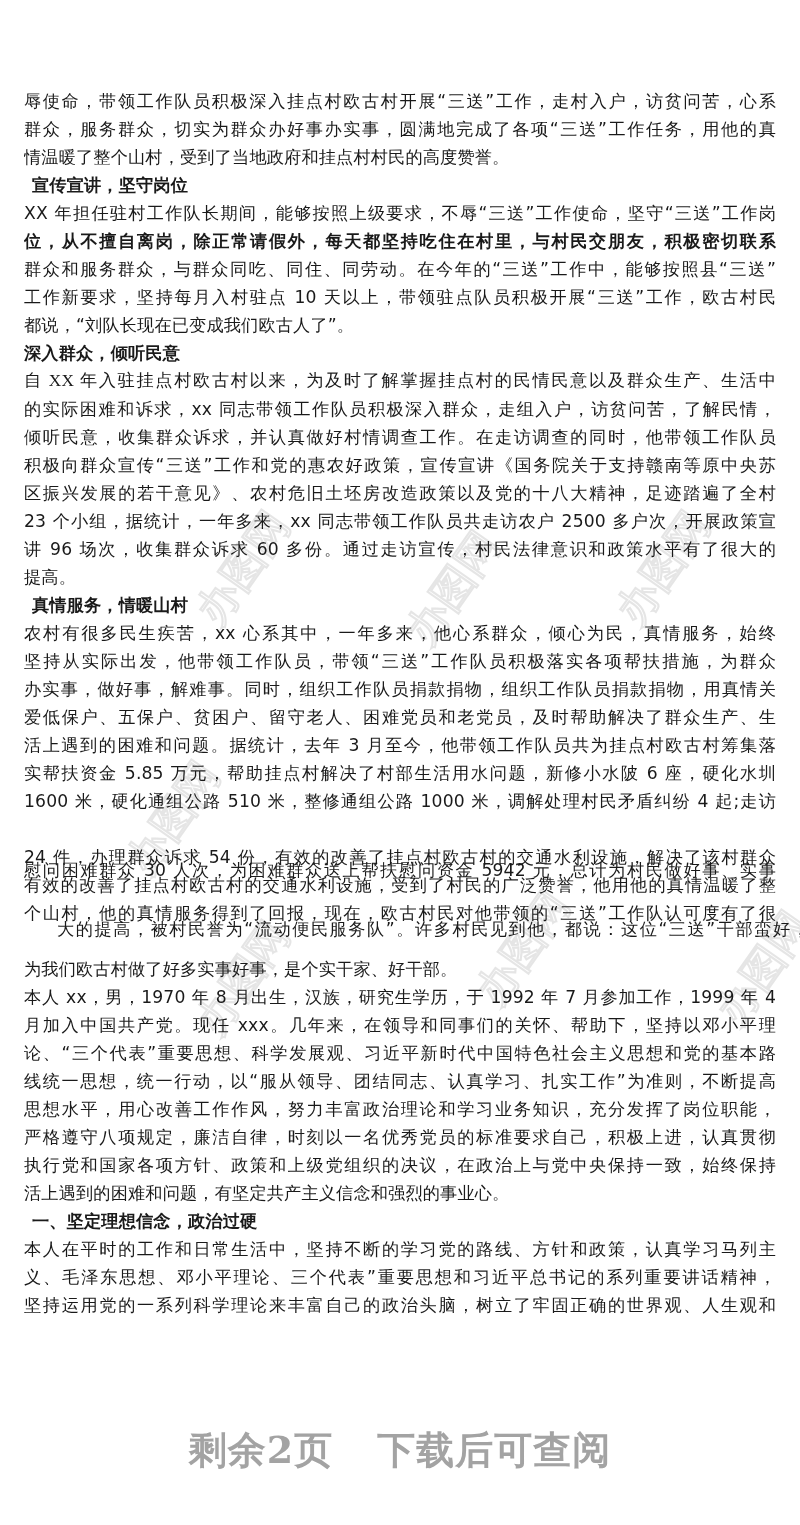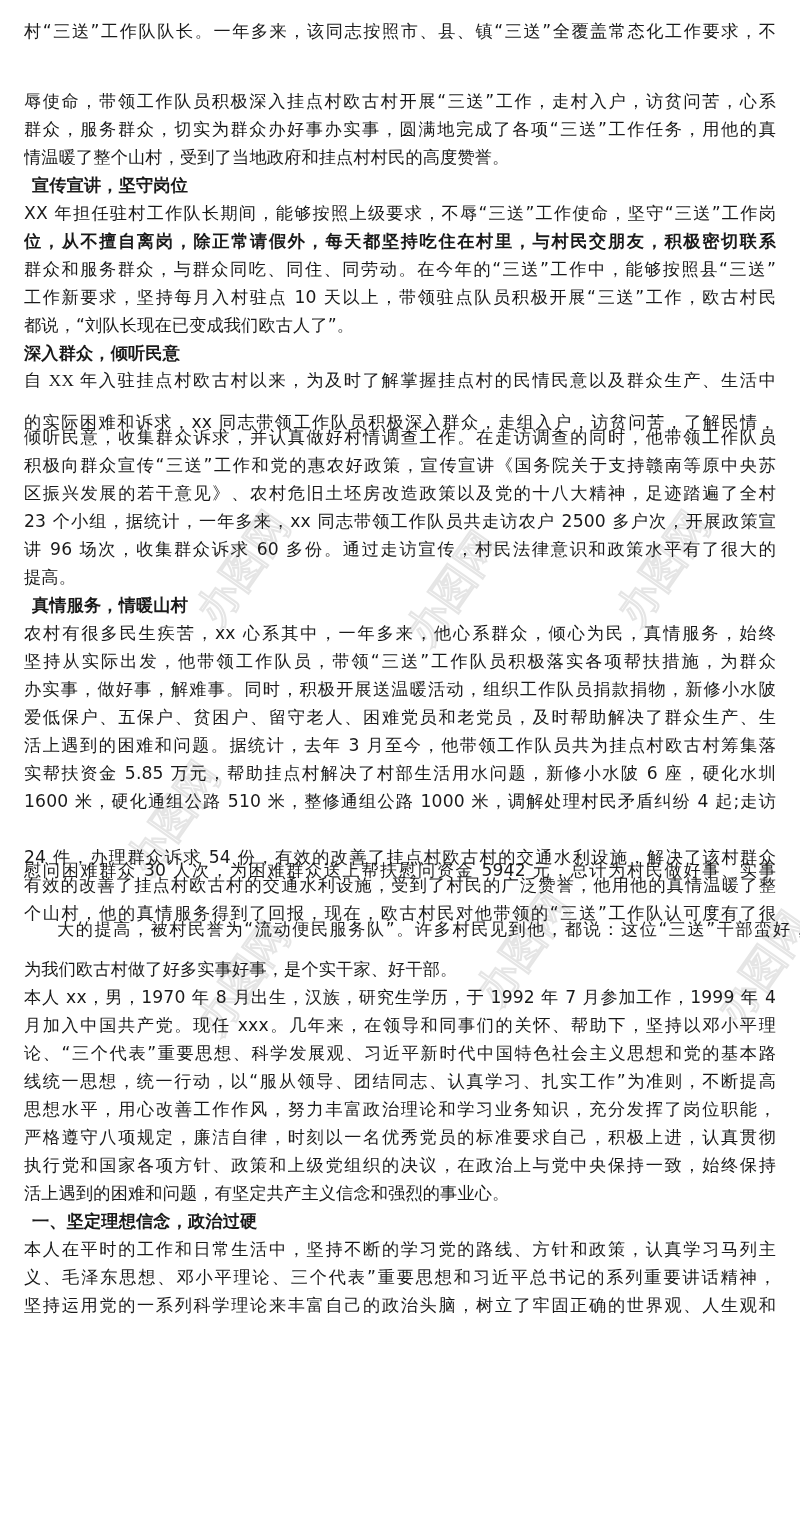--- a/index.html
+++ b/index.html
@@ -82,45 +82,44 @@
 
   <div class="watermark" style="left:180px; top:540px;">办图网</div>
   <div class="watermark" style="left:390px; top:560px;">办图网</div>
   <div class="watermark" style="left:600px; top:540px;">办图网</div>
   <div class="watermark" style="left:110px; top:790px;">办图网</div>
   <div class="watermark" style="left:180px; top:950px;">办图网</div>
   <div class="watermark" style="left:460px; top:920px;">办图网</div>
   <div class="watermark" style="left:700px; top:940px;">办图网</div>
 
   <div class="line" style="top:-14px; color:#222;">&nbsp;</div>
-  <div class="line" style="top:17px;">村“三送”工作队队长。一年多来，该同志按照市、县、镇“三送”全覆盖常态化工作要求，不</div>
 
   <div id="lines">
       <div class="line" style="top: 87px;">辱使命，带领工作队员积极深入挂点村欧古村开展“三送”工作，走村入户，访贫问苦，心系</div>
       <div class="line" style="top: 115px;">群众，服务群众，切实为群众办好事办实事，圆满地完成了各项“三送”工作任务，用他的真</div>
       <div class="line last" style="top: 143px;">情温暖了整个山村，受到了当地政府和挂点村村民的高度赞誉。</div>
       <div class="line heading indent" style="top: 171px;">宣传宣讲，坚守岗位</div>
       <div class="line" style="top: 199px;">XX 年担任驻村工作队长期间，能够按照上级要求，不辱“三送”工作使命，坚守“三送”工作岗</div>
       <div class="line" style="top: 227px; font-weight: bold;">位，从不擅自离岗，除正常请假外，每天都坚持吃住在村里，与村民交朋友，积极密切联系</div>
       <div class="line" style="top: 255px;">群众和服务群众，与群众同吃、同住、同劳动。在今年的“三送”工作中，能够按照县“三送”</div>
       <div class="line" style="top: 283px;">工作新要求，坚持每月入村驻点 10 天以上，带领驻点队员积极开展“三送”工作，欧古村民</div>
       <div class="line last" style="top: 311px;">都说，“刘队长现在已变成我们欧古人了”。</div>
       <div class="line heading" style="top: 339px;">深入群众，倾听民意</div>
       <div class="line" style="top: 367px; font-family: Liberation Serif, serif;">自 XX 年入驻挂点村欧古村以来，为及时了解掌握挂点村的民情民意以及群众生产、生活中</div>
-      <div class="line" style="top: 395px; margin-top: 13px;">的实际困难和诉求，xx 同志带领工作队员积极深入群众，走组入户，访贫问苦，了解民情，</div>
+      <div class="line" style="top: 395px;">的实际困难和诉求，xx 同志带领工作队员积极深入群众，走组入户，访贫问苦，了解民情，</div>
       <div class="line" style="top: 423px;">倾听民意，收集群众诉求，并认真做好村情调查工作。在走访调查的同时，他带领工作队员</div>
       <div class="line" style="top: 451px;">积极向群众宣传“三送”工作和党的惠农好政策，宣传宣讲《国务院关于支持赣南等原中央苏</div>
       <div class="line" style="top: 479px;">区振兴发展的若干意见》、农村危旧土坯房改造政策以及党的十八大精神，足迹踏遍了全村</div>
       <div class="line" style="top: 507px;">23 个小组，据统计，一年多来，xx 同志带领工作队员共走访农户 2500 多户次，开展政策宣</div>
       <div class="line" style="top: 535px;">讲 96 场次，收集群众诉求 60 多份。通过走访宣传，村民法律意识和政策水平有了很大的</div>
       <div class="line last" style="top: 563px;">提高。</div>
       <div class="line heading indent" style="top: 591px;">真情服务，情暖山村</div>
       <div class="line" style="top: 619px;">农村有很多民生疾苦，xx 心系其中，一年多来，他心系群众，倾心为民，真情服务，始终</div>
       <div class="line" style="top: 647px;">坚持从实际出发，他带领工作队员，带领“三送”工作队员积极落实各项帮扶措施，为群众</div>
-      <div class="line" style="top: 675px;">办实事，做好事，解难事。同时，积极开展送温暖活动，组织工作队员捐款捐物，新修小水陂</div>
+      <div class="line" style="top: 675px;">办实事，做好事，解难事。同时，组织工作队员捐款捐物，组织工作队员捐款捐物，用真情关</div>
       <div class="line" style="top: 703px;">爱低保户、五保户、贫困户、留守老人、困难党员和老党员，及时帮助解决了群众生产、生</div>
       <div class="line" style="top: 731px;">活上遇到的困难和问题。据统计，去年 3 月至今，他带领工作队员共为挂点村欧古村筹集落</div>
       <div class="line" style="top: 759px;">实帮扶资金 5.85 万元，帮助挂点村解决了村部生活用水问题，新修小水陂 6 座，硬化水圳</div>
       <div class="line" style="top: 787px;">1600 米，硬化通组公路 510 米，整修通组公路 1000 米，调解处理村民矛盾纠纷 4 起;走访</div>
       <div class="line" style="top: 856px;">慰问困难群众 30 人次，为困难群众送上帮扶慰问资金 5942 元，总计为村民做好事、实事</div>
       <div class="line" style="top: 843px;">24 件，办理群众诉求 54 份，有效的改善了挂点村欧古村的交通水利设施，解决了该村群众</div>
       <div class="line" style="top: 871px;">有效的改善了挂点村欧古村的交通水利设施，受到了村民的广泛赞誉，他用他的真情温暖了整</div>
       <div class="line" style="top: 899px;">个山村，他的真情服务得到了回报，现在，欧古村民对他带领的“三送”工作队认可度有了很</div>
       <div class="line" style="top: 915px; margin-left: 33px;">大的提高，被村民誉为“流动便民服务队”。许多村民见到他，都说：这位“三送”干部蛮好，</div>
       <div class="line last" style="top: 955px;">为我们欧古村做了好多实事好事，是个实干家、好干部。</div>
@@ -131,13 +130,16 @@
       <div class="line" style="top: 1095px;">思想水平，用心改善工作作风，努力丰富政治理论和学习业务知识，充分发挥了岗位职能，</div>
       <div class="line" style="top: 1123px;">严格遵守八项规定，廉洁自律，时刻以一名优秀党员的标准要求自己，积极上进，认真贯彻</div>
       <div class="line" style="top: 1151px;">执行党和国家各项方针、政策和上级党组织的决议，在政治上与党中央保持一致，始终保持</div>
       <div class="line last" style="top: 1179px;">活上遇到的困难和问题，有坚定共产主义信念和强烈的事业心。</div>
       <div class="line heading indent" style="top: 1207px;">一、坚定理想信念，政治过硬</div>
       <div class="line" style="top: 1235px;">本人在平时的工作和日常生活中，坚持不断的学习党的路线、方针和政策，认真学习马列主</div>
       <div class="line" style="top: 1263px;">义、毛泽东思想、邓小平理论、三个代表”重要思想和习近平总书记的系列重要讲话精神，</div>
       <div class="line" style="top: 1291px;">坚持运用党的一系列科学理论来丰富自己的政治头脑，树立了牢固正确的世界观、人生观和</div>
     </div>
 
+  <div class="more-banner">
+    <span>剩余2页</span><span class="gap"></span><span>下载后可查阅</span>
+  </div>
 </div>
 
 </body></html>

